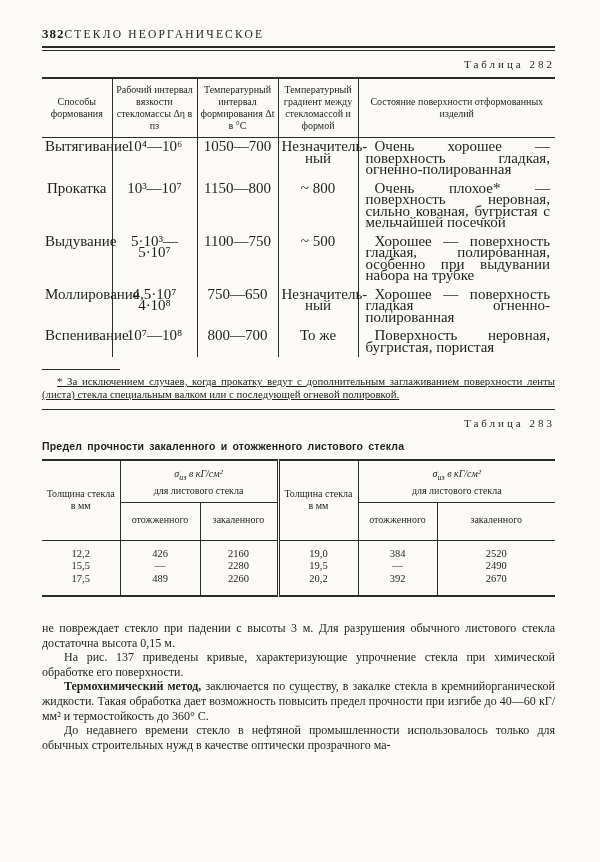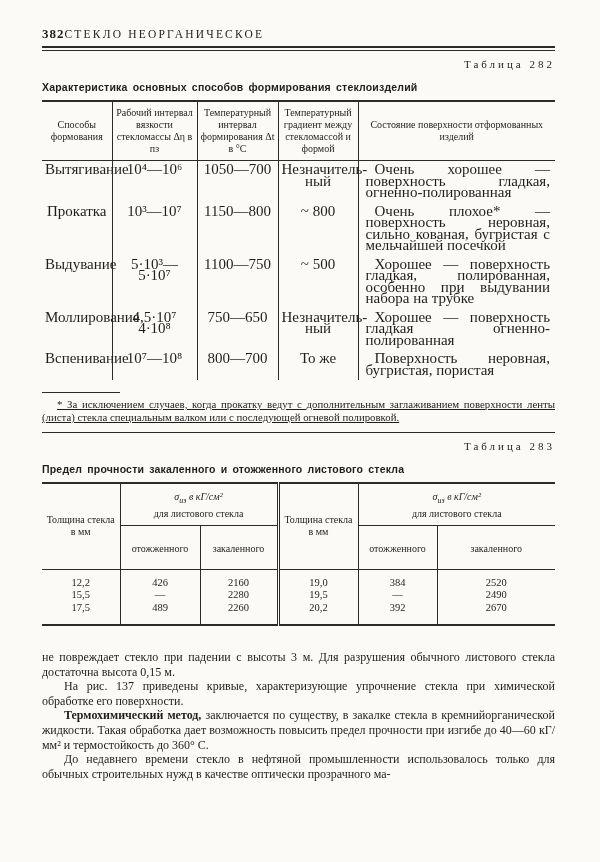--- a/index.html
+++ b/index.html
@@ -47,21 +47,21 @@
 
   
   .footnote-sep { width:78px; border-top:1px solid #2b2b2b; margin:12px 0 5px; }
   .footnote { font-size:10.8px; line-height:13px; text-align:justify; text-indent:15px;text-decoration:underline; }
   .block-rule { border-top:1.5px solid #2b2b2b; margin-top:8px; }
 
   
   .t283 { margin-top:7px; border-top:2px solid #2b2b2b; border-bottom:2px solid #2b2b2b; }
   .t283 th { font-weight:normal; font-size:10px; line-height:12.5px; vertical-align:middle; padding:4px 2px; }
   .t283 th.group  { border-bottom:1px solid #2b2b2b; padding:7px 2px 5px; }
-  .t283 th.subth  { padding:17px 2px 13px; border-bottom:1.5px solid #2b2b2b; }
+  .t283 th.subth  { padding:11px 2px 13px; border-bottom:1.5px solid #2b2b2b; }
   .t283 th.side   { border-bottom:1.5px solid #2b2b2b; }
   .t283 .bl  { border-left:1px solid #2b2b2b; }
   .t283 .bdl { border-left:3px double #2b2b2b; }
   .t283 td { text-align:center; font-size:10.5px; line-height:12.5px; padding:0 2px; }
   .t283 tbody tr:first-child td { padding-top:7px; }
   .t283 tbody tr:last-child td  { padding-bottom:10px; }
   .sig sub { font-size:8px; font-style:italic;margin-top:16px; }
   .sig .u { font-style:italic; }
 
   
@@ -80,21 +80,20 @@
 
 <div class="page">
 
   <div class="running-head">
     <span class="page-num">382</span>
     <span class="running-title">СТЕКЛО  НЕОРГАНИЧЕСКОЕ</span>
   </div>
   <div class="head-rule"></div>
 
   <div class="tbl-label">Таблица 282</div>
-  <div class="tbl-caption">Характеристика основных способов формирования стеклоизделий</div>
 
   <table class="t282">
     <colgroup>
       <col style="width:70px">
         <col style="width:85px">
         <col style="width:81px">
         <col style="width:80px">
         <col style="width:197px">
     </colgroup>
     <thead>

